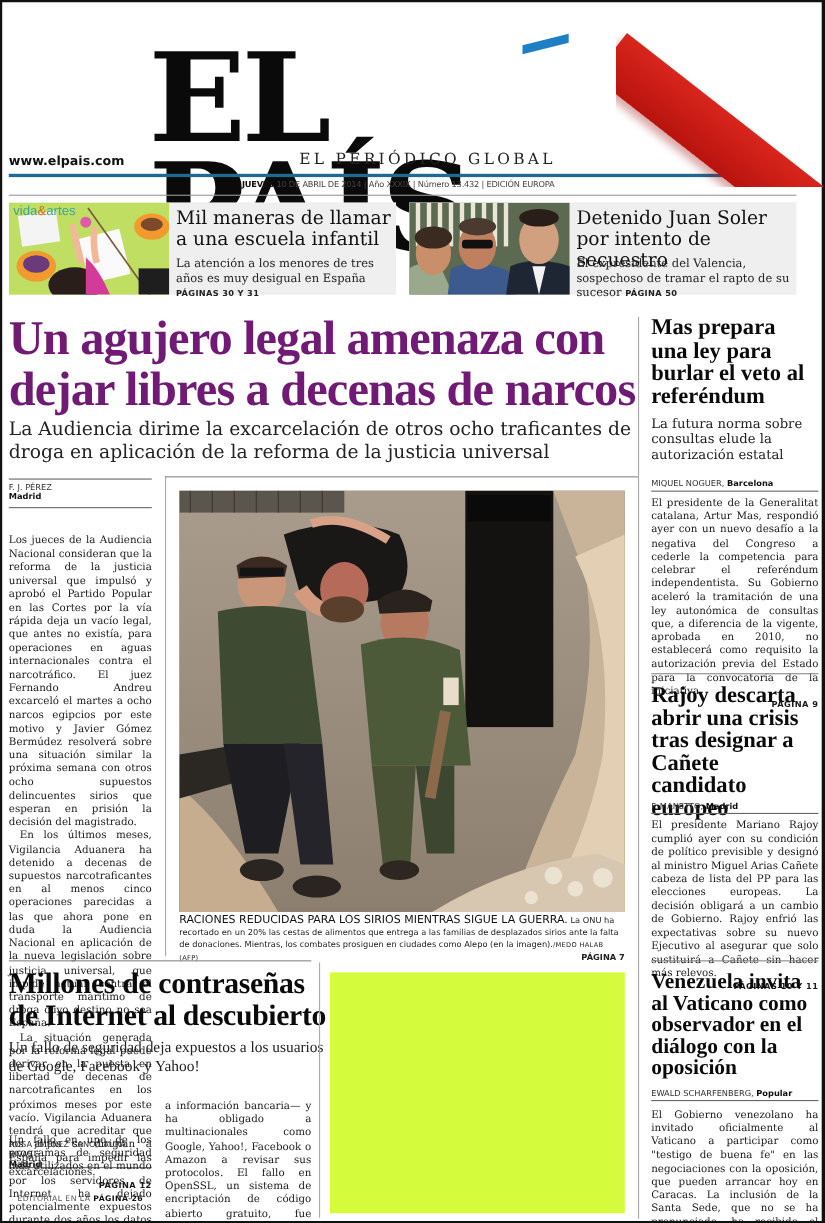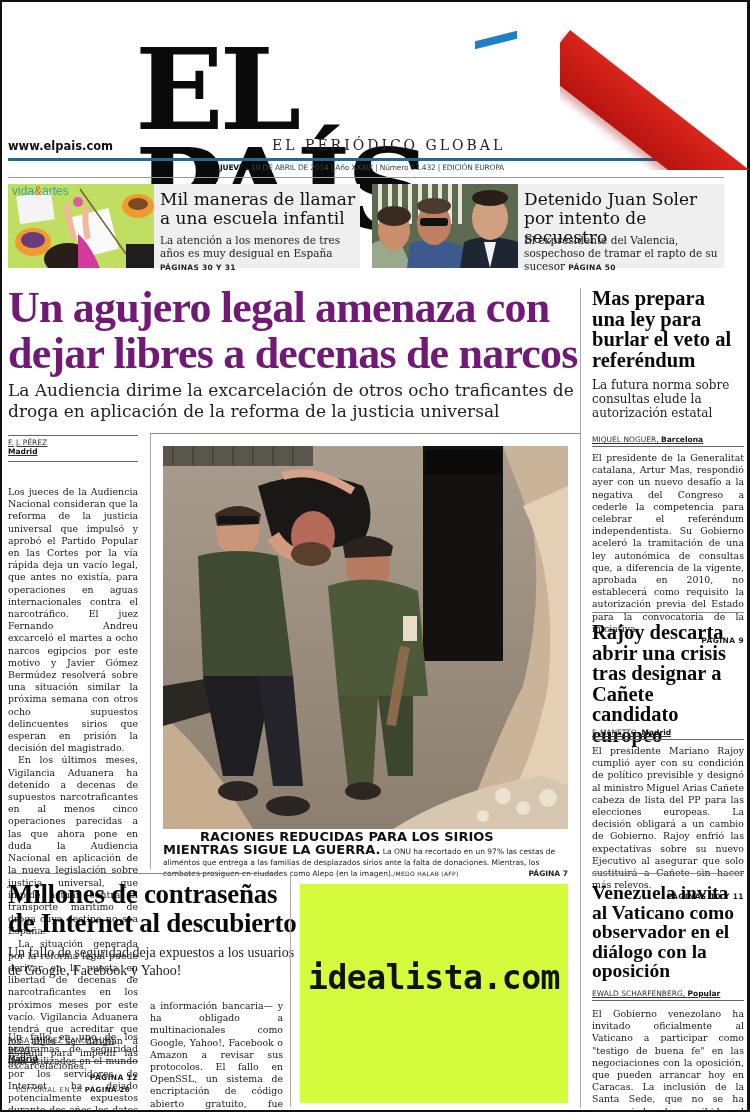--- a/index.html
+++ b/index.html
@@ -27,38 +27,38 @@
   .teaser-title { position: absolute; font-family: "DejaVu Serif", serif; font-size: 17px; line-height: 19px; color: #111; }
   .teaser-sub { position: absolute; font-family: "DejaVu Serif", serif; font-size: 10.5px; line-height: 13px; color: #222; }
   .pg { font-family: "DejaVu Sans", sans-serif; font-weight: bold; font-size: 7.5px; letter-spacing: 0.3px; font-variant: small-caps; }
   .vida-label { position: absolute; left: 4px; top: 0; font-family: Liberation Sans, sans-serif; font-size: 12px; color: #3aa69a; }
   .vida-label .amp { color: #c66b20; }
 
   
   .main-hl { position: absolute; left: 8px; top: 285px; width: 570px; font-family: "Liberation Serif", serif; font-weight: bold; font-size: 44px; line-height: 46px; letter-spacing: -0.8px; color: #701a75; }
   .main-sub { position: absolute; left: 8px; top: 380px; width: 570px; font-family: "DejaVu Serif", serif; font-size: 17px; line-height: 21px; color: #222; }
 
-  .byline-box { position: absolute; border-top: 1px solid #666; border-bottom: 1px solid #666; font-family: "DejaVu Sans", sans-serif; font-size: 7.5px; color: #333; text-decoration: underline; }
+  .byline-box { position: absolute; border-top: 1px solid #666; border-bottom: 1px solid #666; font-family: "DejaVu Sans", sans-serif; font-size: 7.5px; color: #333; }
   .byline-box .city { font-weight: bold; color: #111; }
 
   .body-txt { position: absolute; font-family: "DejaVu Serif", serif; font-size: 9.4px; line-height: 12.2px; color: #1a1a1a; text-align: justify; hyphens: auto; }
   .body-txt p { text-indent: 10px; }
   .body-txt p:first-child { text-indent: 0; }
   .page-ref { display: block; text-align: right; font-family: "DejaVu Sans", sans-serif; font-weight: bold; font-size: 7.5px; letter-spacing: 0.4px; }
   .editorial-ref { display: block; text-align: center; font-family: "DejaVu Sans", sans-serif; font-size: 7px; color: #555; letter-spacing: 0.4px; }
   .editorial-ref b { color: #111; }
 
   .vrule { position: absolute; width: 1px; background: #aaa; }
   .hrule { position: absolute; height: 1px; background: #888; }
 
   
   .photo-frame { position: absolute; left: 150px; top: 433px; width: 430px; height: 1px; background: #888; }
   .photo { position: absolute; left: 163px; top: 446px; width: 405px; height: 383px; overflow: hidden; background: #9a8a78; }
   .caption { position: absolute; left: 163px; top: 831px; width: 405px; font-family: "DejaVu Sans", sans-serif; font-size: 7.5px; line-height: 11px; color: #222; }
-  .caption b { font-weight: bold; font-size: 13px; color: #111; margin-left: 37px; }
+  .caption b { font-weight: normal; font-size: 10px; color: #111; }
   .caption .credit { font-size: 6px; letter-spacing: 0.3px; }
   .caption .cap-pg { float: right; font-weight: bold; font-size: 7.5px; }
 
   
   .rc-hl { position: absolute; left: 592px; width: 150px; font-family: "Liberation Serif", serif; font-weight: bold; font-size: 20.5px; line-height: 20.5px; color: #0a0a0a; }
   .rc-sub { position: absolute; left: 592px; width: 150px; font-family: "DejaVu Serif", serif; font-size: 12px; line-height: 14px; color: #222; }
 
   
   .bt-hl { position: absolute; left: 8px; top: 880px; width: 290px; font-family: "Liberation Serif", serif; font-weight: bold; font-size: 27px; line-height: 29px; color: #0a0a0a; letter-spacing: -0.3px; }
   .bt-sub { position: absolute; left: 8px; top: 944px; width: 290px; font-family: Liberation Serif, serif; font-size: 14px; line-height: 18px; color: #222; }
@@ -215,21 +215,21 @@
     <path d="M180 100 Q205 80 230 100 L228 110 L182 112 Z" fill="#2a221c"></path>
     <path d="M165 140 Q210 125 255 145 L265 250 L175 250 Z" fill="#4c5a3a"></path>
     <path d="M175 250 L185 340 L210 340 L215 250 Z" fill="#4a5236"></path>
     <path d="M215 250 L225 330 L250 330 L250 250 Z" fill="#3c4630"></path>
     <rect x="230" y="200" width="10" height="80" fill="#8a6a4a" transform="rotate(10 235 240)"></rect>
     <rect x="240" y="170" width="14" height="25" fill="#e8dccb"></rect>
     <ellipse cx="200" cy="345" rx="18" ry="9" fill="#2e2620"></ellipse>
   </svg>
 </div>
 <div class="caption">
-  <b>RACIONES REDUCIDAS PARA LOS SIRIOS MIENTRAS SIGUE LA GUERRA.</b><span> La ONU ha recortado en un 97% las cestas de alimentos que entrega a las familias de desplazados sirios ante la falta de donaciones. Mientras, los combates prosiguen en ciudades como Alepo (en la imagen).</span><span class="credit">/MEDO HALAB (AFP)</span><span class="cap-pg">PÁGINA 7</span>
+  <b>RACIONES REDUCIDAS PARA LOS SIRIOS MIENTRAS SIGUE LA GUERRA.</b><span> La ONU ha recortado en un 20% las cestas de alimentos que entrega a las familias de desplazados sirios ante la falta de donaciones. Mientras, los combates prosiguen en ciudades como Alepo (en la imagen).</span><span class="credit">/MEDO HALAB (AFP)</span><span class="cap-pg">PÁGINA 7</span>
 </div>
 
 <div class="vrule" style="left:580px; top:288px; height:820px;"></div>
 
 <div class="rc-hl" style="top:288px;">Mas prepara una ley para burlar el veto al referéndum</div>
 <div class="rc-sub" style="top:378px;">La futura norma sobre consultas elude la autorización estatal</div>
 <div class="byline-box" style="left:592px; top:434px; width:152px; height:13px; border-top:0; padding-top:1px;">
   <span>MIQUEL NOGUER,</span> <span class="city">Barcelona</span>
 </div>
 <div class="body-txt" style="left:592px; top:452px; width:152px;">
@@ -268,14 +268,13 @@
   <p>Un fallo en uno de los programas de seguridad más utilizados en el mundo por los servidores de Internet ha dejado potencialmente expuestos durante dos años los datos de millones de usuarios —desde contraseñas</p>
 </div>
 <div class="body-txt" style="left:150px; top:1000px; width:133px;">
   <p style="text-indent:0">a información bancaria— y ha obligado a multinacionales como Google, Yahoo!, Facebook o Amazon a revisar sus protocolos. El fallo en OpenSSL, un sistema de encriptación de código abierto gratuito, fue descubierto por técnicos de Google. Algunas compañías aún tratan de cerrar la grieta.</p>
 
 </div>
 
 <div class="vrule" style="left:290px; top:875px; height:232px;"></div>
 
 <div class="ad">
-  <div class="ad-name">idealista.com</div>
 </div>
 
 </body></html>

